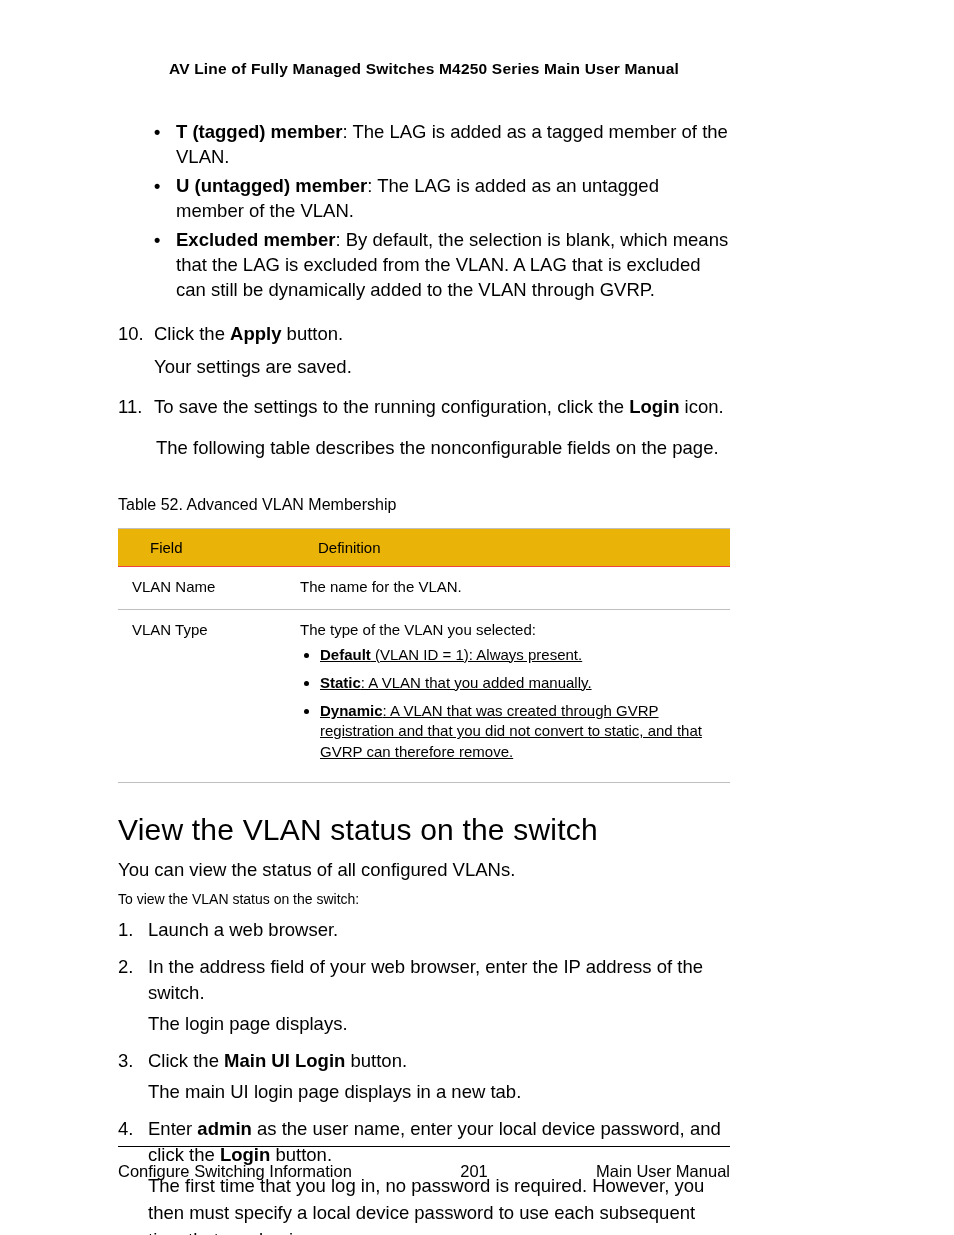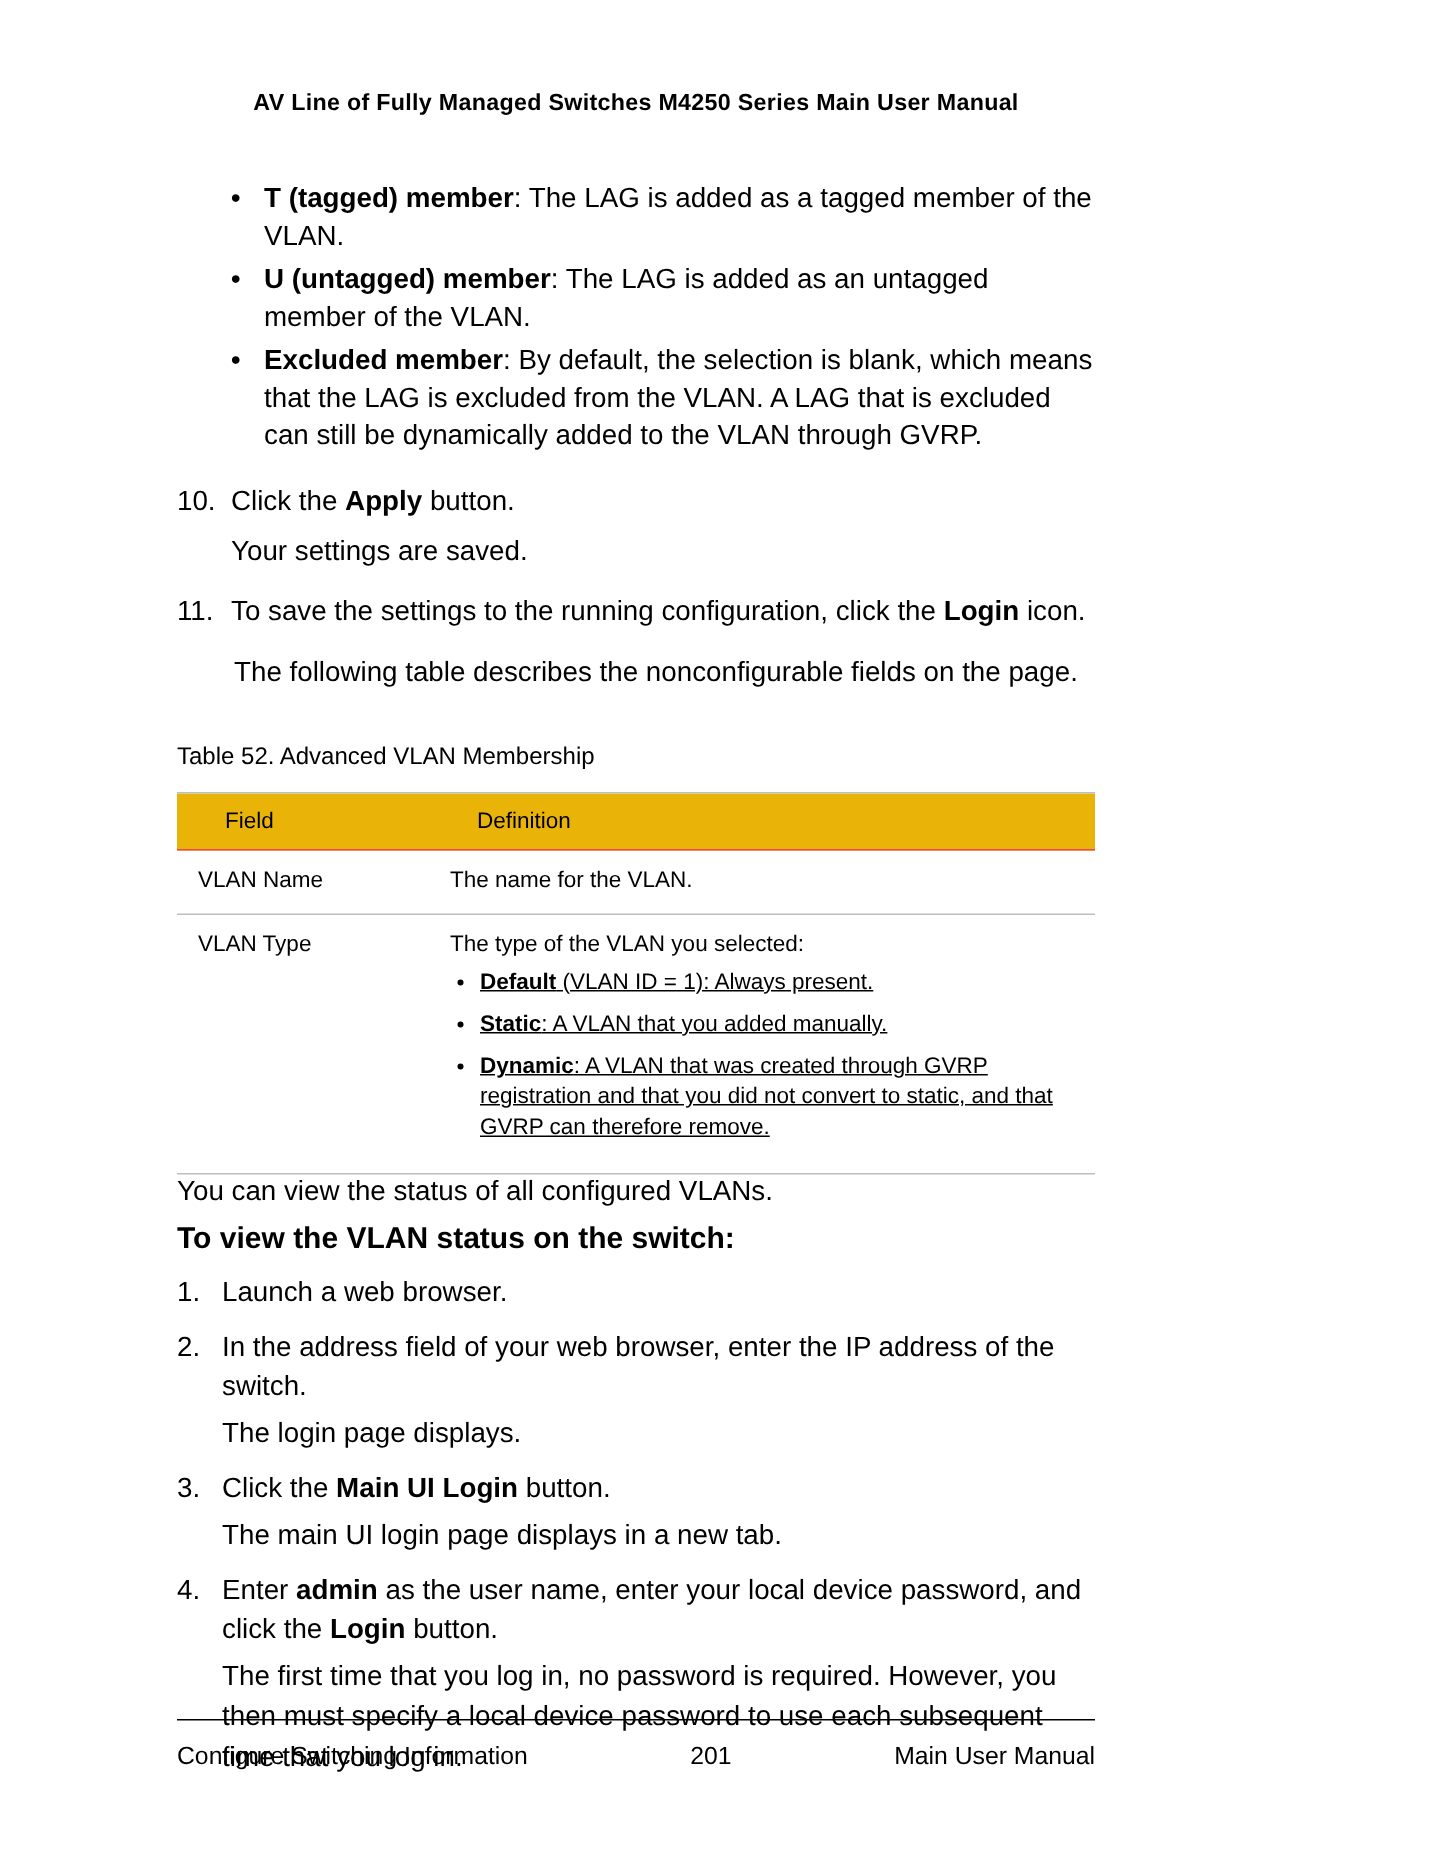--- a/index.html
+++ b/index.html
@@ -103,22 +103,22 @@
     font-weight: 300;
     margin-top: 30px;
     margin-bottom: 12px;
     letter-spacing: 0.2px;
   }
   .intro {
     font-size: 18.5px;
     margin-bottom: 10px;
   }
   .subhead {
-    font-size: 20px;
-    font-weight: bold;
+    font-size: 14px;
+    font-weight: normal;
     margin-bottom: 10px;
   }
   .ol-step {
     display: flex;
     font-size: 18.5px;
     line-height: 1.45;
     margin-bottom: 10px;
   }
   .ol-num {
     width: 30px;
@@ -207,20 +207,21 @@
           <ul class="cell-bullets">
             <li><b>Default</b><span> (VLAN ID = 1): Always present.</span></li>
             <li><b>Static</b><span>: A VLAN that you added manually.</span></li>
             <li><b>Dynamic</b><span>: A VLAN that was created through GVRP registration and that you did not convert to static, and that GVRP can therefore remove.</span></li>
           </ul>
         </td>
       </tr>
     </tbody>
   </table>
 
+  <div class="section-heading">View the VLAN status on the switch</div>
   <div class="intro">You can view the status of all configured VLANs.</div>
   <div class="subhead">To view the VLAN status on the switch:</div>
 
   <div class="ol-step">
     <div class="ol-num">1.</div>
     <div class="ol-body">Launch a web browser.</div>
   </div>
 
   <div class="ol-step">
     <div class="ol-num">2.</div>

